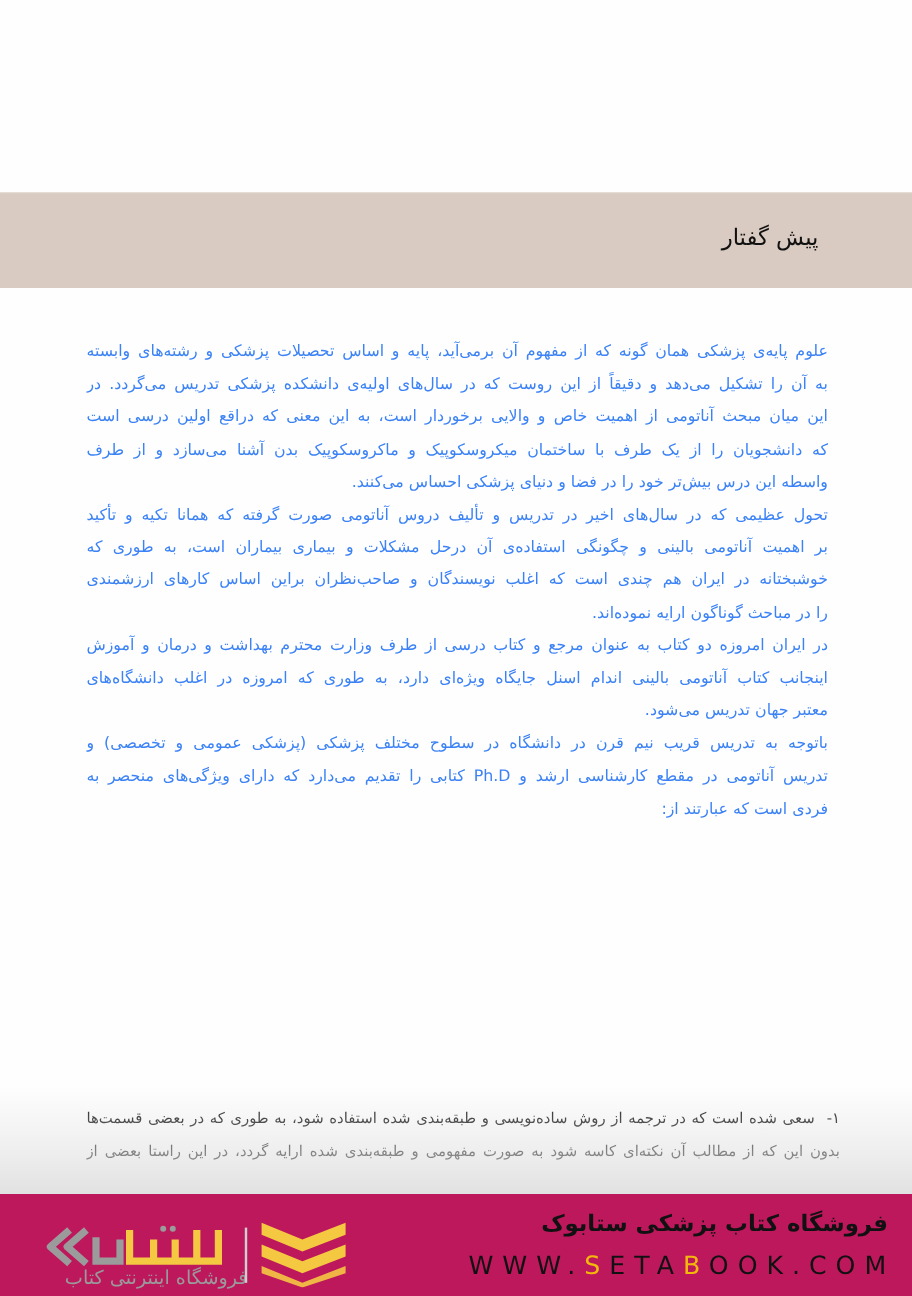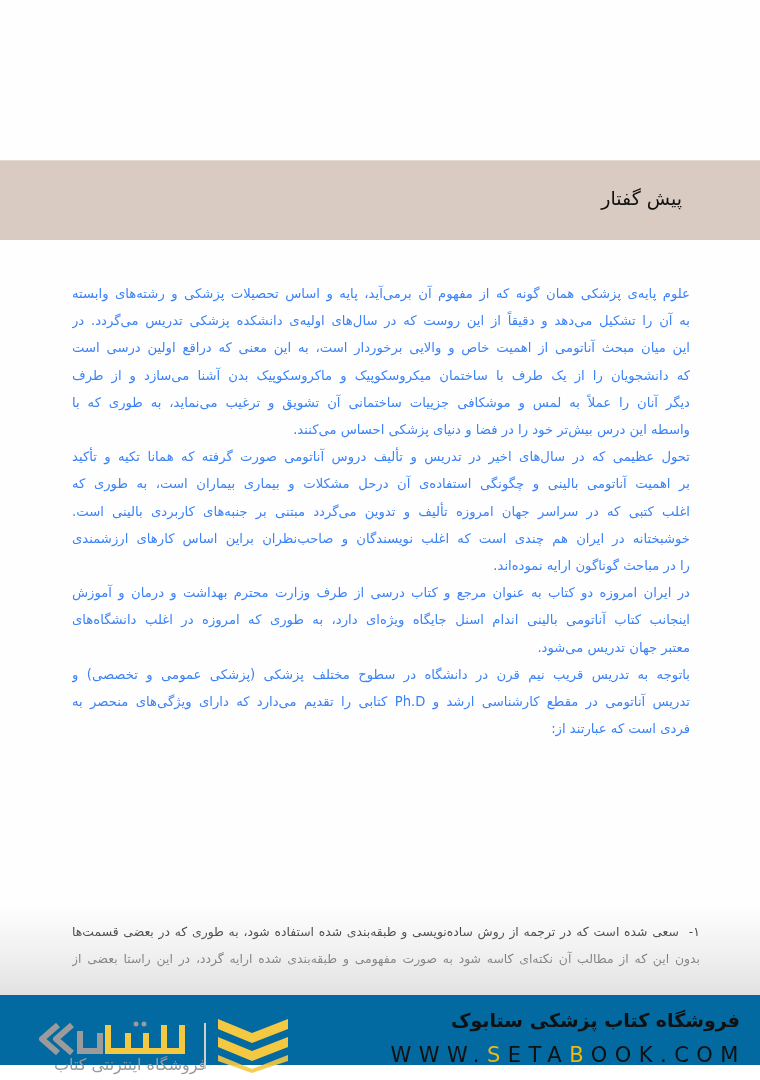--- a/index.html
+++ b/index.html
@@ -36,22 +36,22 @@
     .list .line { display: block; text-align: justify; text-align-last: justify; white-space: nowrap; overflow: hidden; }
     .list .num { margin-left: 10px; }
 
     .fade {
       position: absolute; left: 0; top: 905px; width: 760px; height: 92px;
       background: linear-gradient(to bottom, rgba(255,255,255,0) 0%, rgba(225,225,225,0.55) 60%, rgba(215,215,215,0.75) 100%);
       pointer-events: none;
     }
 
     .footer {
-      position: absolute; left: 0; top: 995px; width: 760px; height: 70px;
-      background: #0369a1;
+      position: absolute; left: 0; top: 995px; width: 760px; height: 85px;
+      background: #be185d;
     }
     .footer .shop-name {
       position: absolute; right: 20px; top: 14px;
       direction: rtl; font-size: 19px; color: #111; font-weight: bold;
       font-family: "DejaVu Sans", sans-serif;
     }
     .footer .url {
       position: absolute; right: 14px; top: 48px;
       font-size: 21px; letter-spacing: 7.5px; color: #111;
       font-family: "DejaVu Sans", sans-serif;
@@ -74,27 +74,25 @@
   <div class="title-band">
     <div class="title">پیش گفتار</div>
   </div>
 
   <div class="body-text">
     <p>
       <span class="line">علوم پایه‌ی پزشکی همان گونه که از مفهوم آن برمی‌آید، پایه و اساس تحصیلات پزشکی و رشته‌های وابسته</span>
       <span class="line">به آن را تشکیل می‌دهد و دقیقاً از این روست که در سال‌های اولیه‌ی دانشکده پزشکی تدریس می‌گردد. در</span>
       <span class="line">این میان مبحث آناتومی از اهمیت خاص و والایی برخوردار است، به این معنی که دراقع اولین درسی است</span>
       <span class="line">که دانشجویان را از یک طرف با ساختمان میکروسکوپیک و ماکروسکوپیک بدن آشنا می‌سازد و از طرف</span>
-      <span class="line">دیگر آنان را عملاً به لمس و موشکافی جزییات ساختمانی آن تشویق و ترغیب می‌نماید، به طوری که با</span>
       <span class="line last">واسطه این درس بیش‌تر خود را در فضا و دنیای پزشکی احساس می‌کنند.</span>
     </p>
     <p>
       <span class="line">تحول عظیمی که در سال‌های اخیر در تدریس و تألیف دروس آناتومی صورت گرفته که همانا تکیه و تأکید</span>
       <span class="line">بر اهمیت آناتومی بالینی و چگونگی استفاده‌ی آن درحل مشکلات و بیماری بیماران است، به طوری که</span>
-      <span class="line">اغلب کتبی که در سراسر جهان امروزه تألیف و تدوین می‌گردد مبتنی بر جنبه‌های کاربردی بالینی است.</span>
       <span class="line">خوشبختانه در ایران هم چندی است که اغلب نویسندگان و صاحب‌نظران براین اساس کارهای ارزشمندی</span>
       <span class="line last">را در مباحث گوناگون ارایه نموده‌اند.</span>
     </p>
     <p>
       <span class="line">در ایران امروزه دو کتاب به عنوان مرجع و کتاب درسی از طرف وزارت محترم بهداشت و درمان و آموزش</span>
       <span class="line">اینجانب کتاب آناتومی بالینی اندام اسنل جایگاه ویژه‌ای دارد، به طوری که امروزه در اغلب دانشگاه‌های</span>
       <span class="line last">معتبر جهان تدریس می‌شود.</span>
     </p>
     <p>
       <span class="line">باتوجه به تدریس قریب نیم قرن در دانشگاه در سطوح مختلف پزشکی (پزشکی عمومی و تخصصی) و</span>

